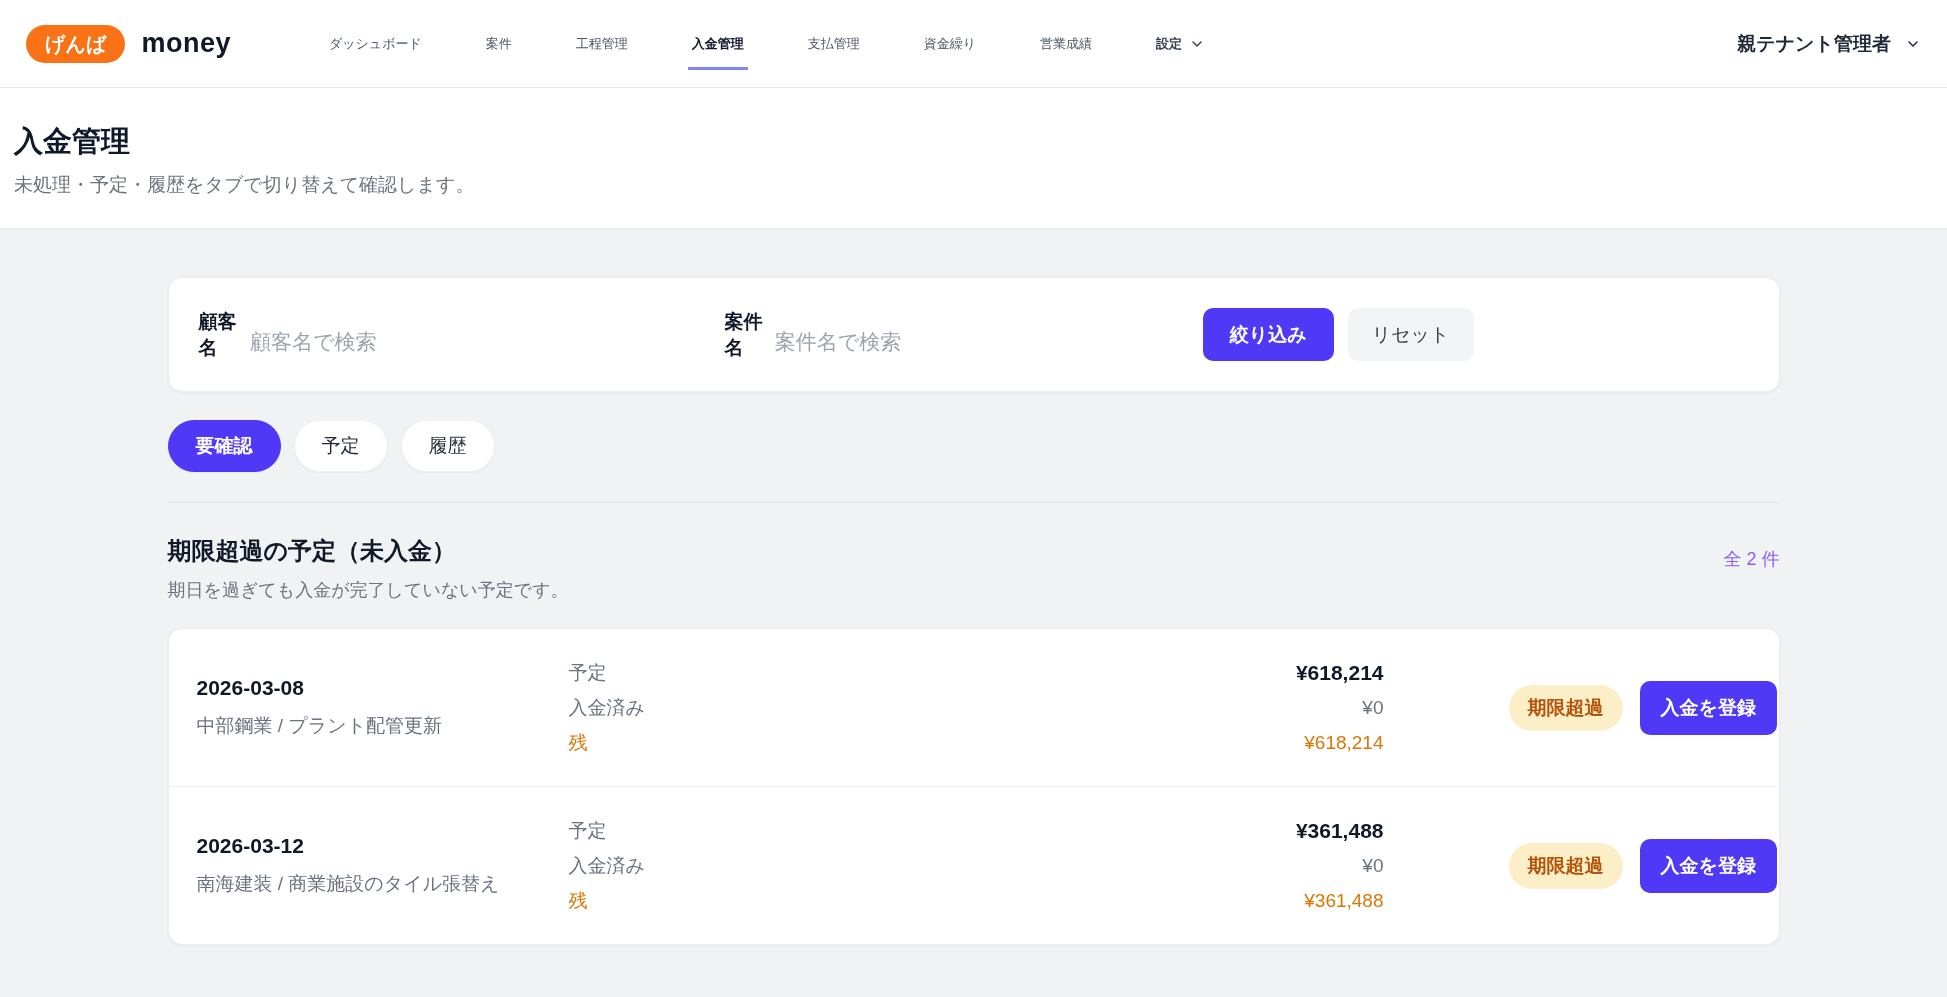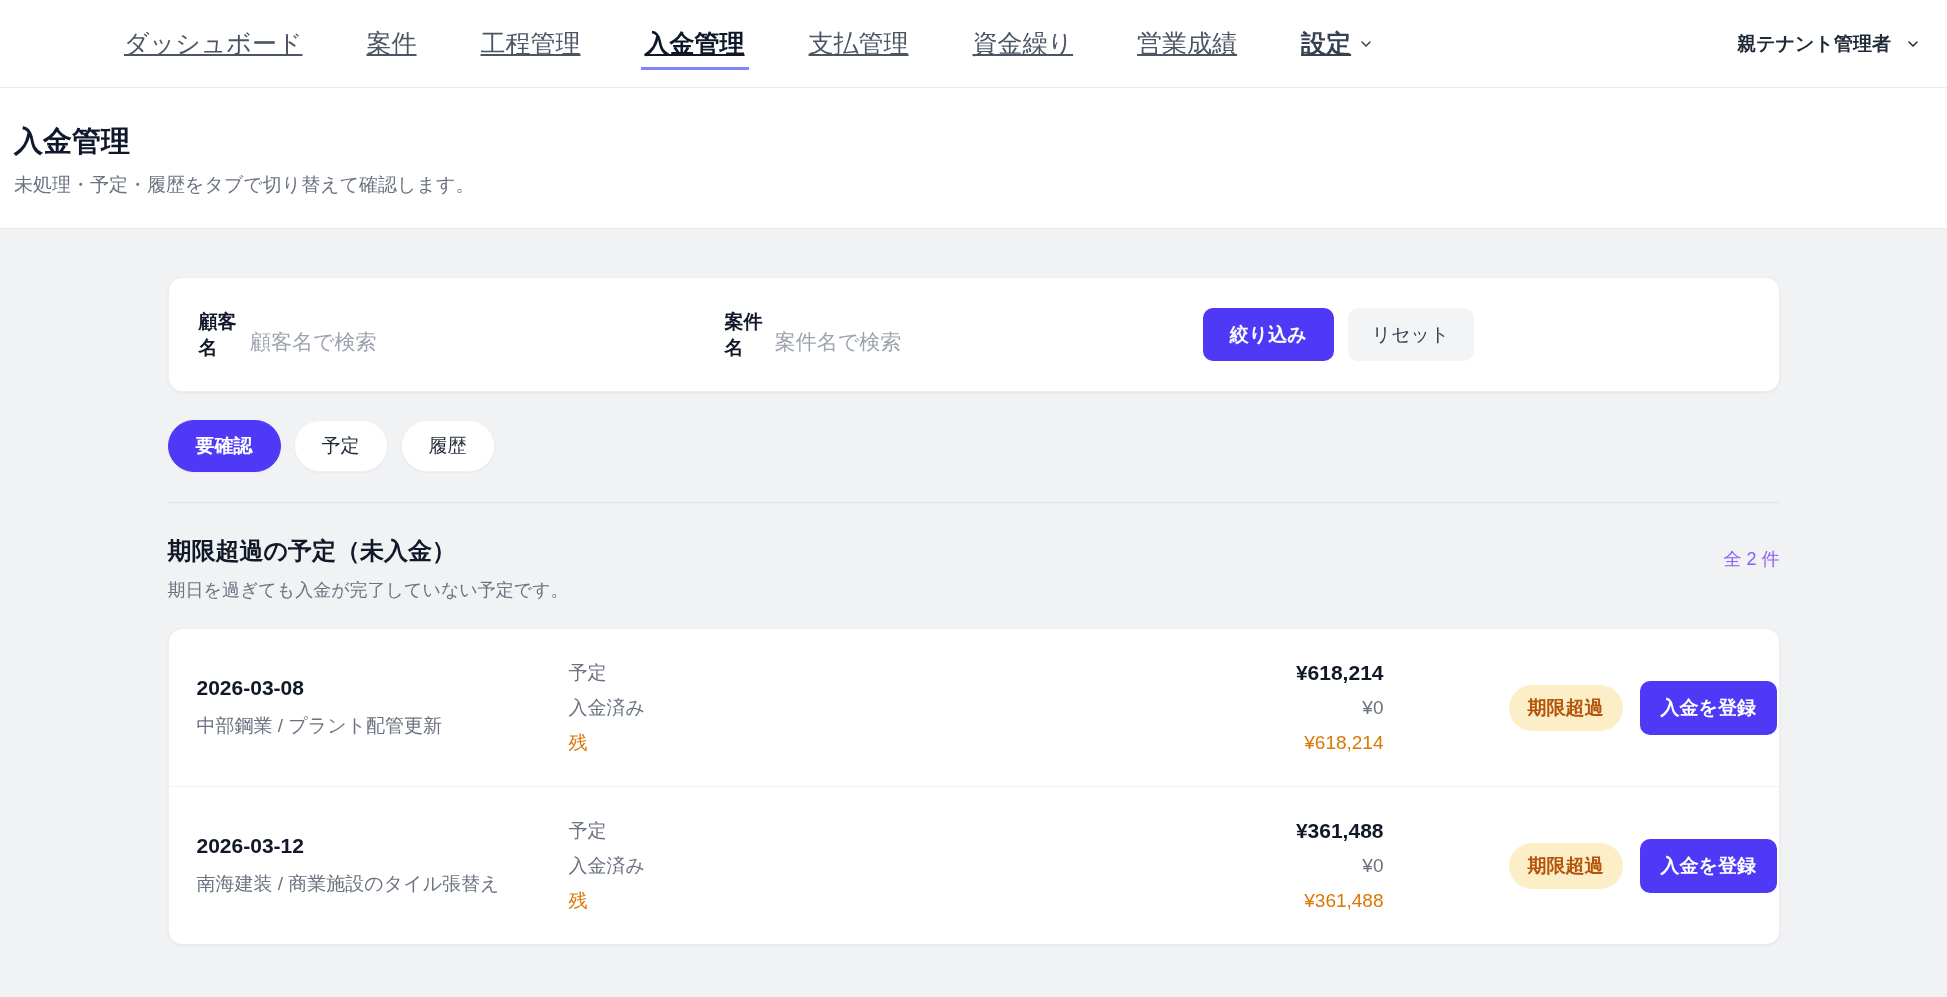--- a/index.html
+++ b/index.html
@@ -19,22 +19,22 @@
   .brand { display:flex; align-items:center; gap:16px; cursor:pointer; }
   .brand-badge {
     background:#f97316; color:#fff; font-weight:700; font-size:20px;
     padding:9px 19px; border-radius:999px; line-height:1;
   }
   .brand-name { font-weight:700; font-size:27px; color:#111827; letter-spacing:.5px; }
 
   .main-nav { display:flex; align-items:stretch; margin-left:66px; }
   .nav-item {
     display:flex; align-items:center; gap:7px; padding:0 4px; margin:17px 28px;
-    font-size:25px; color:#4b5563; cursor:pointer; white-space:nowrap;
-    border-bottom:3px solid transparent; border-top:3px solid transparent;text-decoration:underline;
+    font-size:13px; color:#4b5563; cursor:pointer; white-space:nowrap;
+    border-bottom:3px solid transparent; border-top:3px solid transparent;
   }
   .nav-item.active { color:#0f172a; font-weight:700; border-bottom-color:#7c86f8; }
   .nav-item.settings { color:#374151; font-weight:600; }
   .chev { width:16px; height:16px; stroke:currentColor; stroke-width:2.2; fill:none;
           stroke-linecap:round; stroke-linejoin:round; }
 
   .user-menu {
     margin-left:auto; display:flex; align-items:center; gap:14px;
     font-size:19px; font-weight:600; color:#1f2937; cursor:pointer; white-space:nowrap;
   }
@@ -120,20 +120,24 @@
   .row-action {
     margin-left:17px; flex-shrink:0;
     background:#4f39f6; color:#fff; border:none; cursor:pointer; font-family:inherit;
     font-weight:700; font-size:19px; padding:14px 21px; border-radius:10px; white-space:nowrap;
   }
 </style>
 </head>
 <body>
 
 <header class="app-header">
+  <div class="brand">
+    <span class="brand-badge">げんば</span>
+    <span class="brand-name">money</span>
+  </div>
 
   <nav class="main-nav">
     <a class="nav-item">ダッシュボード</a>
     <a class="nav-item">案件</a>
     <a class="nav-item">工程管理</a>
     <a class="nav-item active">入金管理</a>
     <a class="nav-item">支払管理</a>
     <a class="nav-item">資金繰り</a>
     <a class="nav-item">営業成績</a>
     <a class="nav-item settings">

